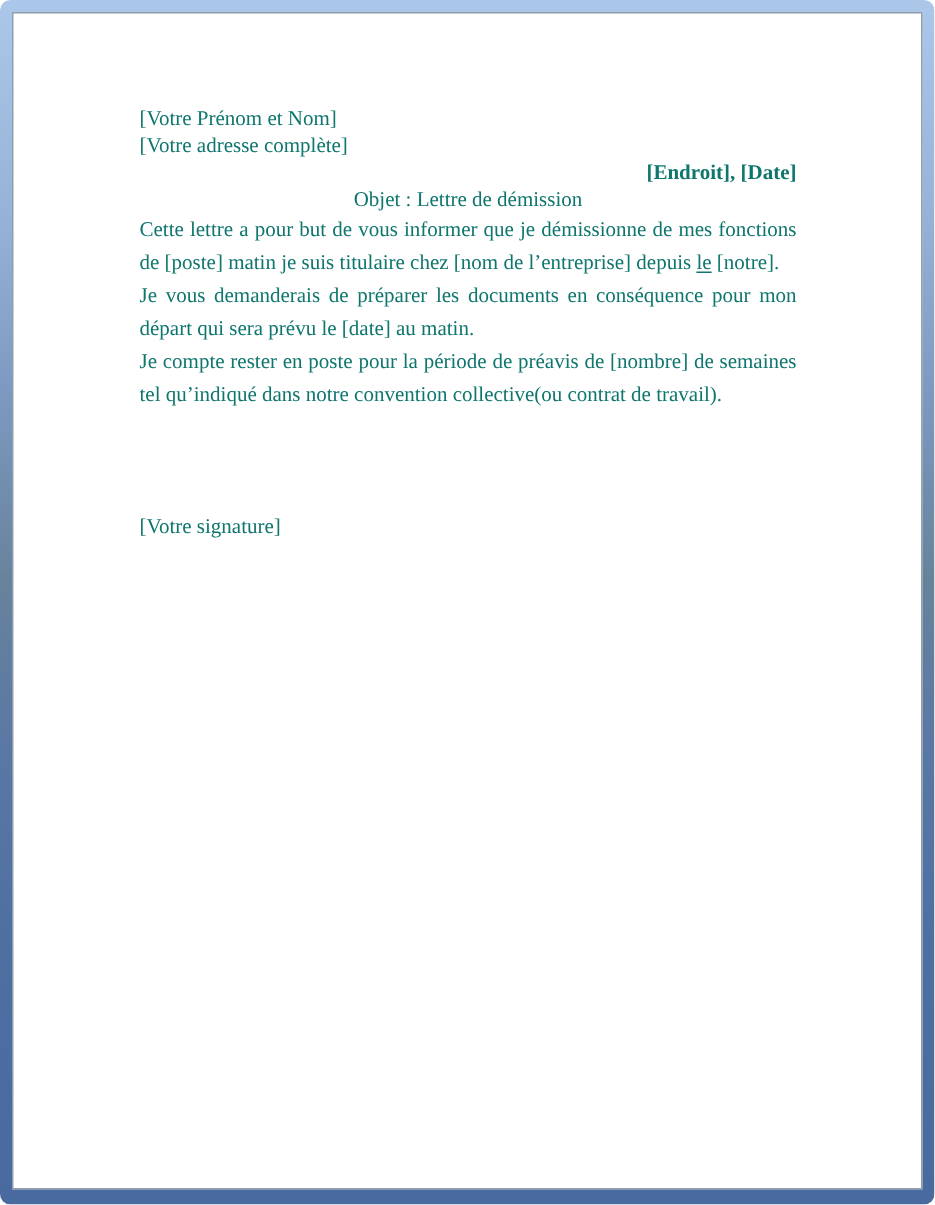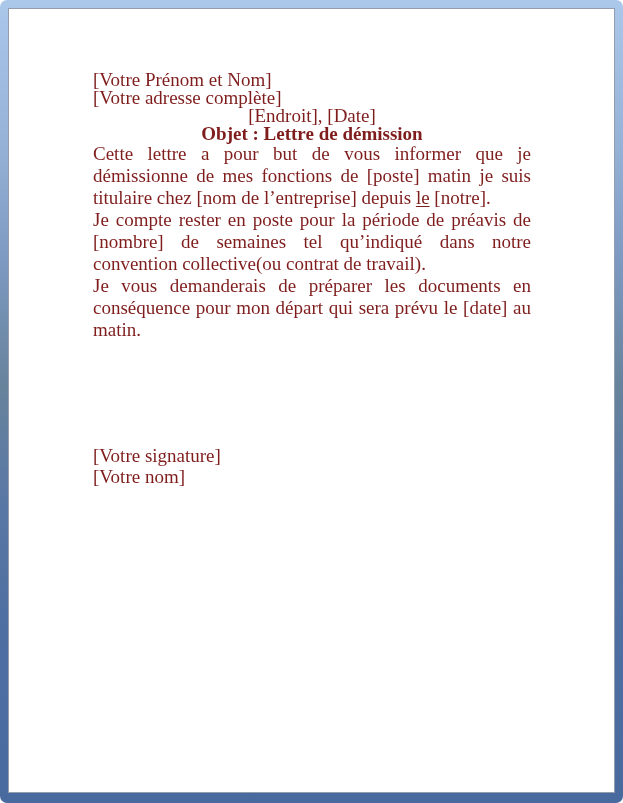--- a/index.html
+++ b/index.html
@@ -19,33 +19,33 @@
   }
   .page {
     box-sizing: border-box;
     width: 100%; height: 100%;
     background: #ffffff;
     border: 1px solid rgba(90, 105, 130, 0.65);
     padding: 62px 83px 0 84px;
     overflow: hidden;
   }
   .page p { margin: 0; }
-  .txt { font-size: 19px; color: #7f1d1d; }
+  .txt { font-size: 14px; color: #0f766e; }
 
   .sender-block { line-height: 18px; }
   .recipient-block { margin-top: 22px; line-height: 17px; text-align: right; }
-  .place-date { margin-top: 30px; line-height: 18px; text-align: center; }
-  .subject { margin-top: 16px; line-height: 18px; text-align: center; font-weight: bold; }
+  .place-date { margin-top: 30px; line-height: 18px; text-align: right; font-weight: bold; }
+  .subject { margin-top: 16px; line-height: 18px; text-align: center; font-weight: normal; }
   .salutation { margin-top: 32px; line-height: 22px; }
   .para { line-height: 22px; text-align: justify; }
   .para-1 { margin-top: 38px; }
   .para-2 { margin-top: 28px; }
   .para-3 { margin-top: 28px; }
   .closing { margin-top: 29px; line-height: 22px; }
-  .signature-block { margin-top: 104px; line-height: 21px; }
+  .signature-block { margin-top: 66px; line-height: 21px; }
 
   .grammar-squiggle {
     text-decoration-line: underline;
     text-decoration-style: wavy;
     text-decoration-color: #2faa2f;
     text-decoration-thickness: 1px;
     text-underline-offset: 2px;
     text-decoration-skip-ink: none;
     text-decoration: underline;
   }
@@ -62,24 +62,23 @@
     </div>
 
 
     <p class="place-date txt">[Endroit], [Date]</p>
 
     <p class="subject txt">Objet : Lettre de démission</p>
 
 
     <p class="para para-1 txt"><span>Cette lettre a pour but de vous informer que je démissionne de mes fonctions de [poste] matin je suis titulaire chez [nom de l’entreprise] depuis </span><span class="grammar-squiggle">le</span><span> [notre].</span></p>
 
+    <p class="para para-3 txt">Je vous demanderais de préparer les documents en conséquence pour mon départ qui sera prévu le [date] au matin.</p>
+
     <p class="para para-2 txt">Je compte rester en poste pour la période de préavis de [nombre] de semaines tel qu’indiqué dans notre convention collective(ou contrat de travail).</p>
-
-    <p class="para para-3 txt">Je vous demanderais de préparer les documents en conséquence pour mon départ qui sera prévu le [date] au matin.</p>
 
 
     <div class="signature-block txt">
       <p>[Votre signature]</p>
-      <p>[Votre nom]</p>
     </div>
 
   </div>
 </div>
 
 </body></html>

